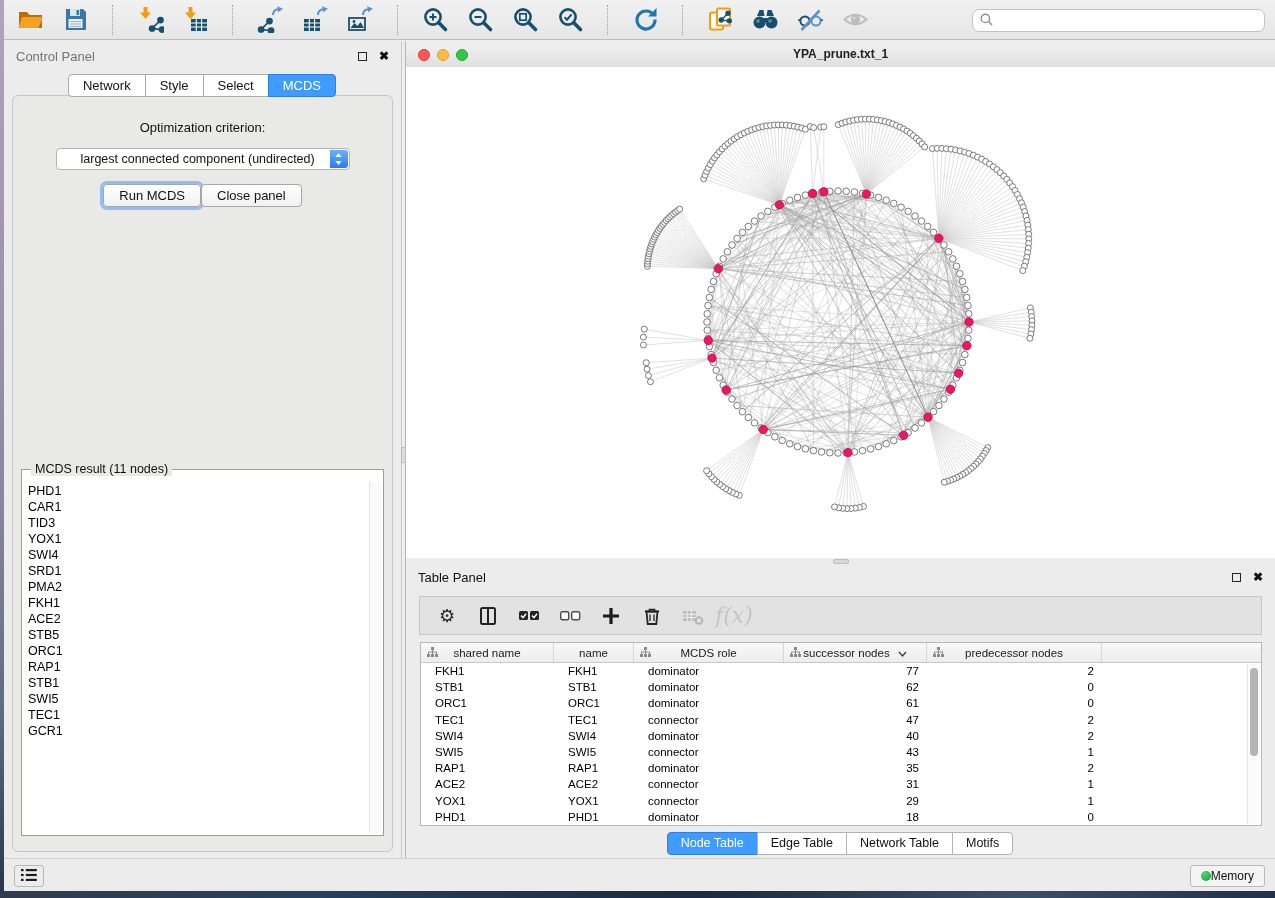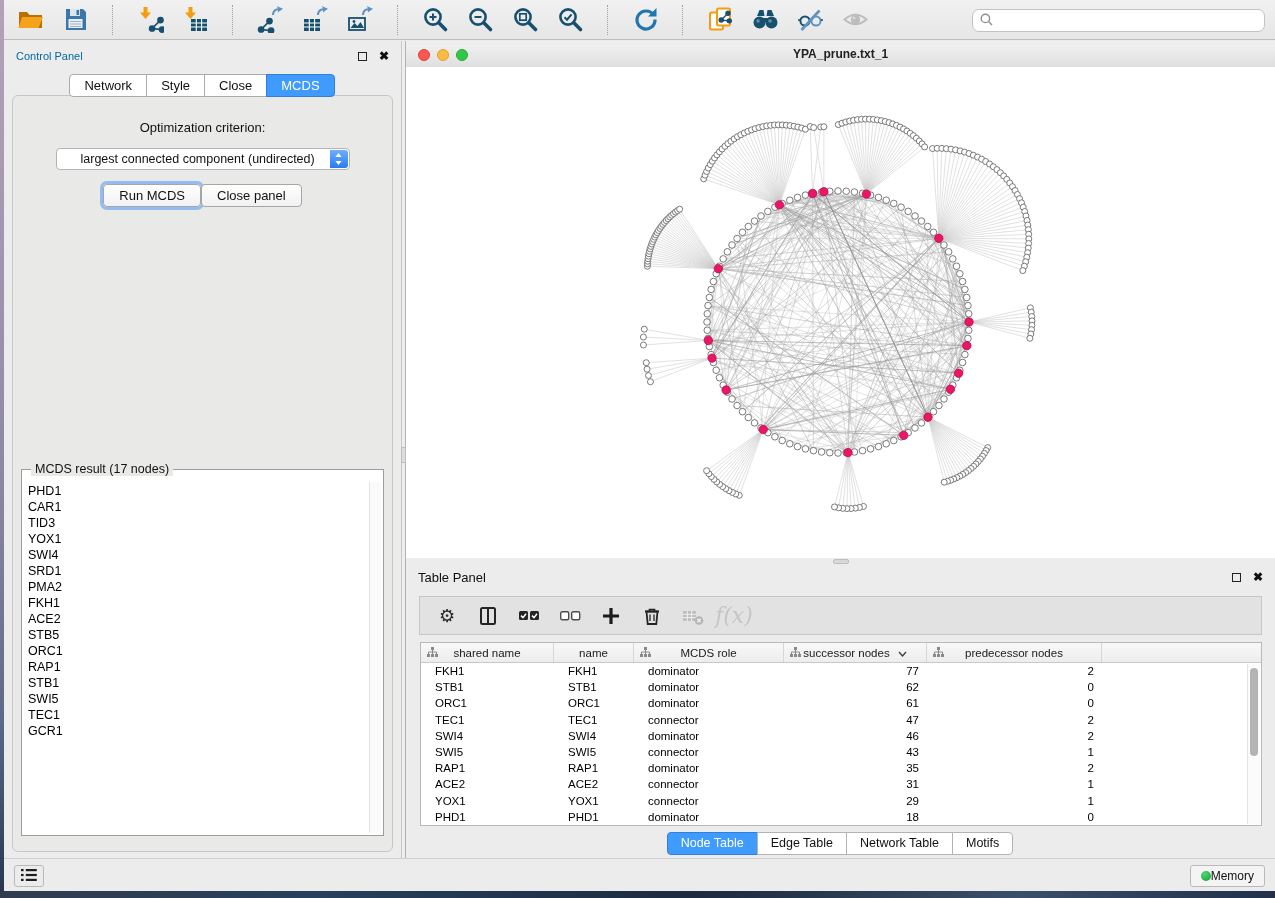--- a/index.html
+++ b/index.html
@@ -20,21 +20,21 @@
   .tb-btn { width:28px; height:28px; display:flex; align-items:center; justify-content:center; cursor:default; }
   .tb-btn.disabled { opacity:.55; }
   .tb-sep { width:0; height:30px; border-left:1px dotted #9f9f9f; margin:0 6px; }
   .search-box { position:absolute; right:10px; top:9px; width:293px; height:23px; background:#fff;
     border:1px solid #c3c3c3; border-radius:7px; display:flex; align-items:center; padding-left:7px; gap:4px; }
   .search-box input { border:none; outline:none; flex:1; height:18px; font-size:12px; background:transparent; font-family:"Liberation Sans",sans-serif; }
 
   
   .control-panel { position:absolute; left:4px; top:41px; width:397px; height:817px; background:#ececec; }
   .cp-header { height:30px; display:flex; align-items:center; padding:0 12px; }
-  .cp-title { font-size:11px; color:#0369a1;text-align:right; }
+  .cp-title { font-size:13px; color:#737373;text-align:right; }
   .cp-header .spacer { flex:1; }
   .float-glyph { width:9px; height:9px; border:1.5px solid #222; display:inline-block; margin-right:12px; }
   .close-glyph { font-size:12px; font-weight:bold; color:#111; line-height:1; }
   .cp-tabs { position:absolute; top:33px; left:0; right:0; display:flex; justify-content:center; z-index:3; }
   .cp-tab { font-size:13px; padding:2.5px 14px 3.5px; background:#fff; border:1px solid #ababab; margin-left:-1px; color:#111; }
   .cp-tab:first-child { border-radius:4px 0 0 4px; }
   .cp-tab:last-child { border-radius:0 4px 4px 0; }
   .cp-tab.active { background:#3f9bfd; border-color:#2e7fe0; color:#fff; }
   .cp-body { position:absolute; left:8px; right:8px; top:54px; bottom:6px; background:#e9e9e8;
     border:1px solid #c6c6c6; border-radius:6px; }
@@ -273,40 +273,40 @@
   <div class="control-panel">
     <div class="cp-header">
       <span class="cp-title">Control Panel</span>
       <span class="spacer"></span>
       <span class="float-glyph"></span>
       <span class="close-glyph">✖</span>
     </div>
     <div class="cp-tabs">
         <div class="cp-tab">Network</div>
         <div class="cp-tab">Style</div>
-        <div class="cp-tab">Close</div>
+        <div class="cp-tab">Select</div>
         <div class="cp-tab active">MCDS</div>
       </div>
     <div class="cp-body">
       <div class="opt-label">Optimization criterion:</div>
       <div class="opt-select">
         <span>largest connected component (undirected)</span>
         <span class="cap">
           <svg width="11" height="14" viewBox="0 0 11 14">
               <path d="M5.5 1 8.6 5H2.4Z" fill="#fff"></path>
               <path d="M5.5 13 8.6 9H2.4Z" fill="#fff"></path>
             </svg>
         </span>
       </div>
       <div class="btn-row">
         <button class="mac-btn focus-ring">Run MCDS</button>
         <button class="mac-btn">Close panel</button>
       </div>
       <div class="result-group">
-        <span class="result-legend">MCDS result (17 nodes)</span>
+        <span class="result-legend">MCDS result (11 nodes)</span>
         <div class="result-list">
             <div class="result-item">PHD1</div>
             <div class="result-item">CAR1</div>
             <div class="result-item">TID3</div>
             <div class="result-item">YOX1</div>
             <div class="result-item">SWI4</div>
             <div class="result-item">SRD1</div>
             <div class="result-item">PMA2</div>
             <div class="result-item">FKH1</div>
             <div class="result-item">ACE2</div>
@@ -1298,21 +1298,21 @@
             <div class="td left" style="width: 133px;">TEC1</div>
             <div class="td left" style="width: 80px;">TEC1</div>
             <div class="td left" style="width: 150px;">connector</div>
             <div class="td right" style="width: 143px;">47</div>
             <div class="td right" style="width: 175px;">2</div>
           </div>
           <div class="trow">
             <div class="td left" style="width: 133px;">SWI4</div>
             <div class="td left" style="width: 80px;">SWI4</div>
             <div class="td left" style="width: 150px;">dominator</div>
-            <div class="td right" style="width: 143px;">46</div>
+            <div class="td right" style="width: 143px;">40</div>
             <div class="td right" style="width: 175px;">2</div>
           </div>
           <div class="trow">
             <div class="td left" style="width: 133px;">SWI5</div>
             <div class="td left" style="width: 80px;">SWI5</div>
             <div class="td left" style="width: 150px;">connector</div>
             <div class="td right" style="width: 143px;">43</div>
             <div class="td right" style="width: 175px;">1</div>
           </div>
           <div class="trow">

